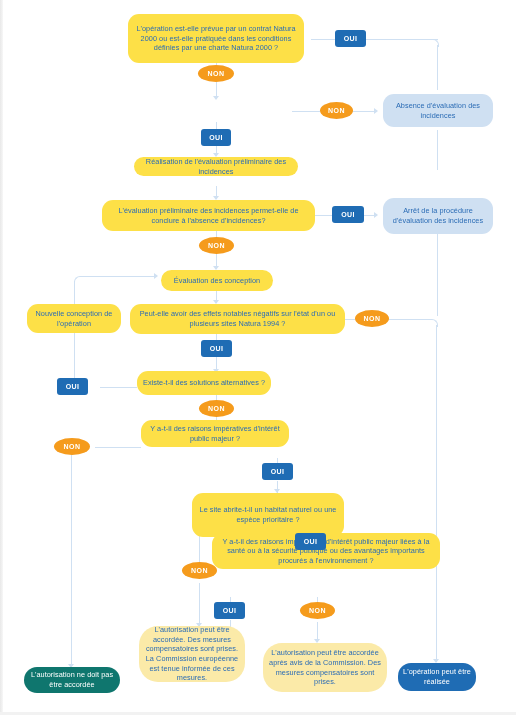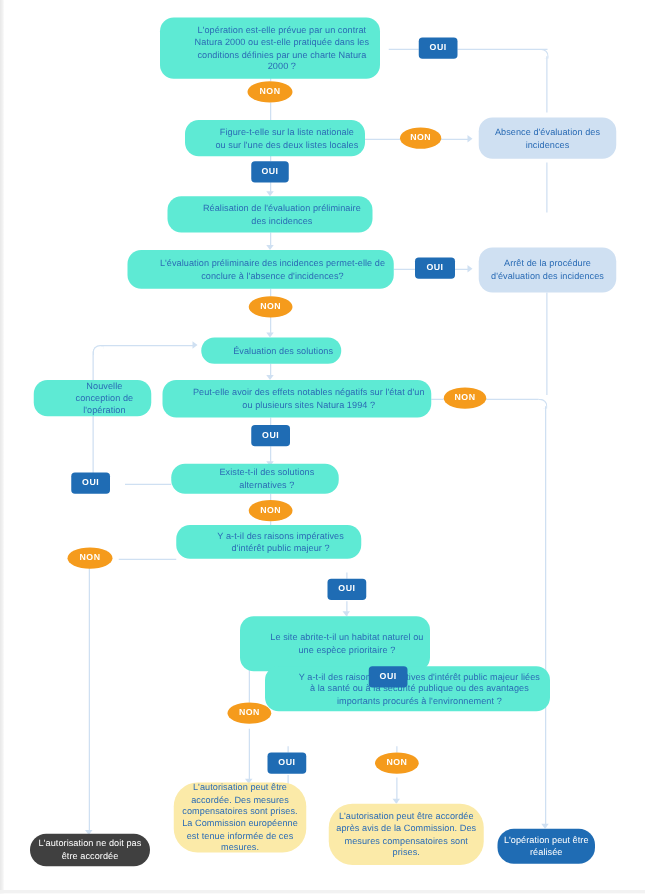--- a/index.html
+++ b/index.html
@@ -26,24 +26,24 @@
     box-sizing:border-box;
     display:flex;align-items:center;justify-content:center;
     text-align:center;
     border-radius:11px;
     font-size:7.3px;
     line-height:9.6px;
     letter-spacing:.05px;
     padding:3px 5px;
     z-index:5;
   }
-  .n-peach{background:#5eead4;color:#2b6cb5;padding-left:24px;}
+  .n-peach{background:#fde047;color:#2b6cb5;}
   .n-lblue{background:#cfe0f2;color:#2b6cb5;}
   .n-yellow{background:#fbeaa8;color:#2b6cb5;border-radius:19px;}
-  .n-orange{background:#404040;color:#ffffff;border-radius:13px;}
+  .n-orange{background:#0f766e;color:#ffffff;border-radius:13px;}
   .n-dblue{background:#1f6cb4;color:#ffffff;border-radius:13px;}
 
   
   .badge{
     position:absolute;
     display:flex;align-items:center;justify-content:center;
     font-size:7px;font-weight:bold;letter-spacing:.4px;
     color:#ffffff;
     z-index:7;
   }
@@ -176,42 +176,39 @@
   <div class="arrow" style="left:227.2px;top:629px;"></div>
 
   <div class="ln lv" style="left:317px;top:597px;height:5px;"></div>
   <div class="ln lv" style="left:317px;top:622px;height:20px;"></div>
   <div class="arrow" style="left:314.2px;top:639px;"></div>
 
   <div class="node n-peach" style="left:128px;top:14px;width:176px;height:49px;">
     <span class="txt">L'opération est-elle prévue par un contrat Natura 2000 ou est-elle pratiquée dans les conditions définies par une charte Natura 2000 ?</span>
   </div>
 
-  <div class="node n-peach" style="left:148px;top:96px;width:144px;height:29px;">
-    <span class="txt">Figure-t-elle sur la liste nationale ou sur l'une des deux listes locales</span>
-  </div>
 
   <div class="node n-lblue" style="left:383px;top:94px;width:110px;height:33px;">
     <span class="txt">Absence d'évaluation des incidences</span>
   </div>
 
-  <div class="node n-peach" style="left:134px;top:157px;width:164px;height:29px;">
+  <div class="node n-peach" style="left:134px;top:157px;width:164px;height:19px;">
     <span class="txt">Réalisation de l'évaluation préliminaire des incidences</span>
   </div>
 
   <div class="node n-peach" style="left:102px;top:200px;width:213px;height:31px;">
     <span class="txt">L'évaluation préliminaire des incidences permet-elle de conclure à l'absence d'incidences?</span>
   </div>
 
   <div class="node n-lblue" style="left:383px;top:198px;width:110px;height:36px;">
     <span class="txt">Arrêt de la procédure d'évaluation des incidences</span>
   </div>
 
   <div class="node n-peach" style="left:161px;top:270px;width:112px;height:21px;">
-    <span class="txt">Évaluation des solutions</span>
+    <span class="txt">Évaluation des conception</span>
   </div>
 
   <div class="node n-peach" style="left:27px;top:304px;width:94px;height:29px;">
     <span class="txt">Nouvelle conception de l'opération</span>
   </div>
 
   <div class="node n-peach" style="left:130px;top:304px;width:215px;height:30px;">
     <span class="txt">Peut-elle avoir des effets notables négatifs sur l'état d'un ou plusieurs sites Natura 1994 ?</span>
   </div>
 

